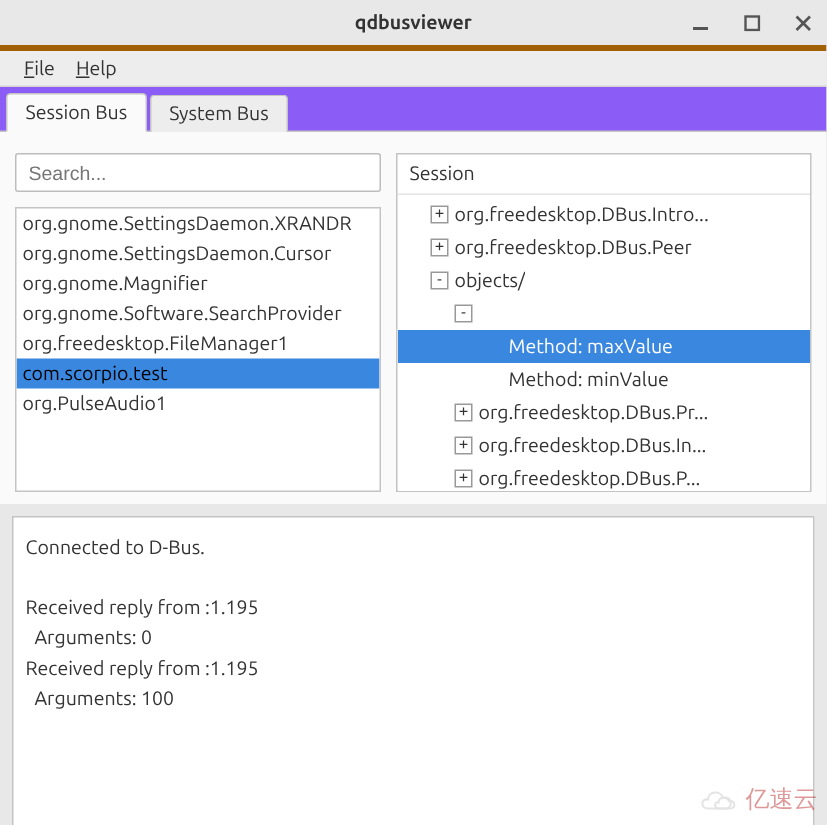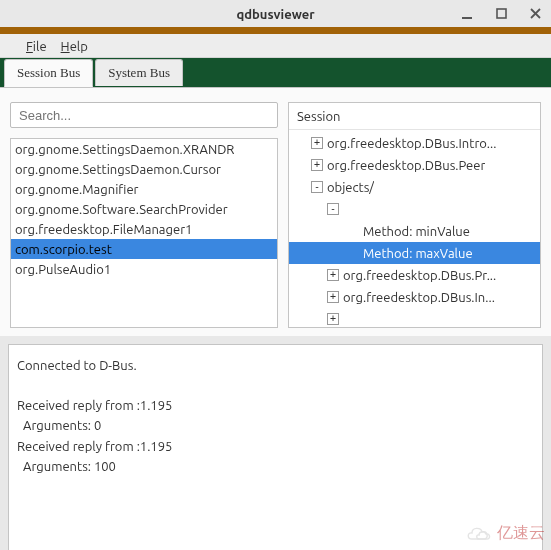--- a/index.html
+++ b/index.html
@@ -13,46 +13,45 @@
     position: relative;
     color: #333;
   }
   .titlebar {
     height: 34px;
     background: #e8e8e8;
     display: flex;
     align-items: center;
     justify-content: center;
     position: relative;
-    border-bottom: 7px solid #a16207;
+    border-bottom: 4px solid #a16207;
   }
   .titlebar .title { font-weight: 600; color: #333; }
   .titlebar .window-controls { position: absolute; right: 8px; display: flex; gap: 18px; }
   .win-ctrl { width: 16px; height: 16px; display:flex; align-items:center; justify-content:center; cursor:pointer; }
   .menubar {
     height: 24px;
     display: flex;
     align-items: center;
-    padding: 0 26px;
+    padding: 0 16px;
     gap: 14px;
     background: #ededed;
     border-bottom: 1px solid #d4d4d4;
     font-size: 13px;
   }
   .menubar span { cursor: pointer; }
   .menubar .mn { position: relative; }
   .menubar .mn::first-letter { text-decoration: underline; }
   .tabbar {
     display: flex;
-    align-items: flex-start;
+    align-items: flex-end;
     height: 30px;
     border-bottom: 1px solid #c4c4c4;
-    background: #14532d;
+    background: #8b5cf6;
     padding-left: 4px;
-    font-family: Liberation Serif, serif;
   }
   .tab {
     padding: 5px 12px;
     border: 1px solid #c4c4c4;
     border-bottom: none;
     background: #ededed;
     margin-right: 2px;
     border-radius: 3px 3px 0 0;
     cursor: pointer;
     font-size: 13px;
@@ -64,21 +63,21 @@
     background: #fafafa;
     border-bottom: 1px solid #fafafa;
   }
   .content {
     display: flex;
     height: 248px;
     background: #fafafa;
     padding: 14px 10px 8px 10px;
     gap: 10px;
   }
-  .left-pane { width: 268px; display: flex; flex-direction: column; }
+  .left-pane { width: 244px; display: flex; flex-direction: column; }
   .search-wrap { position: relative; }
   .search-input {
     width: 100%;
     height: 26px;
     border: 1px solid #bdbdbd;
     border-radius: 2px;
     padding: 0 8px;
     font-size: 13px;
     color: #888;
     background: #fff;
@@ -197,43 +196,44 @@
         </div>
         <div class="tree-row">
           <span class="spacer pad1"></span>
           <span class="exp">-</span>
           <span class="lbl">objects/</span>
         </div>
         <div class="tree-row">
           <span class="spacer pad2"></span>
           <span class="exp">-</span>
         </div>
-        <div class="tree-row">
-          <span class="spacer pad3"></span>
-          <span class="spacer" style="width: 16px;"></span>
-          <span class="lbl">Method: minValue</span>
-        </div>
         <div class="tree-row selected">
           <span class="spacer pad3"></span>
           <span class="spacer" style="width: 16px;"></span>
           <span class="lbl">Method: maxValue</span>
         </div>
         <div class="tree-row">
+          <span class="spacer pad3"></span>
+          <span class="spacer" style="width: 16px;"></span>
+          <span class="lbl">Method: minValue</span>
+        </div>
+        <div class="tree-row">
           <span class="spacer pad2"></span>
           <span class="exp">+</span>
           <span class="lbl">org.freedesktop.DBus.Pr...</span>
         </div>
         <div class="tree-row">
           <span class="spacer pad2"></span>
           <span class="exp">+</span>
           <span class="lbl">org.freedesktop.DBus.In...</span>
         </div>
         <div class="tree-row">
           <span class="spacer pad2"></span>
           <span class="exp">+</span>
+          <span class="lbl">org.freedesktop.DBus.P...</span>
         </div>
       </div>
   </div>
 </div>
 
 <div class="log-pane">Connected to D-Bus.
 
 Received reply from :1.195
   Arguments: 0
 Received reply from :1.195

